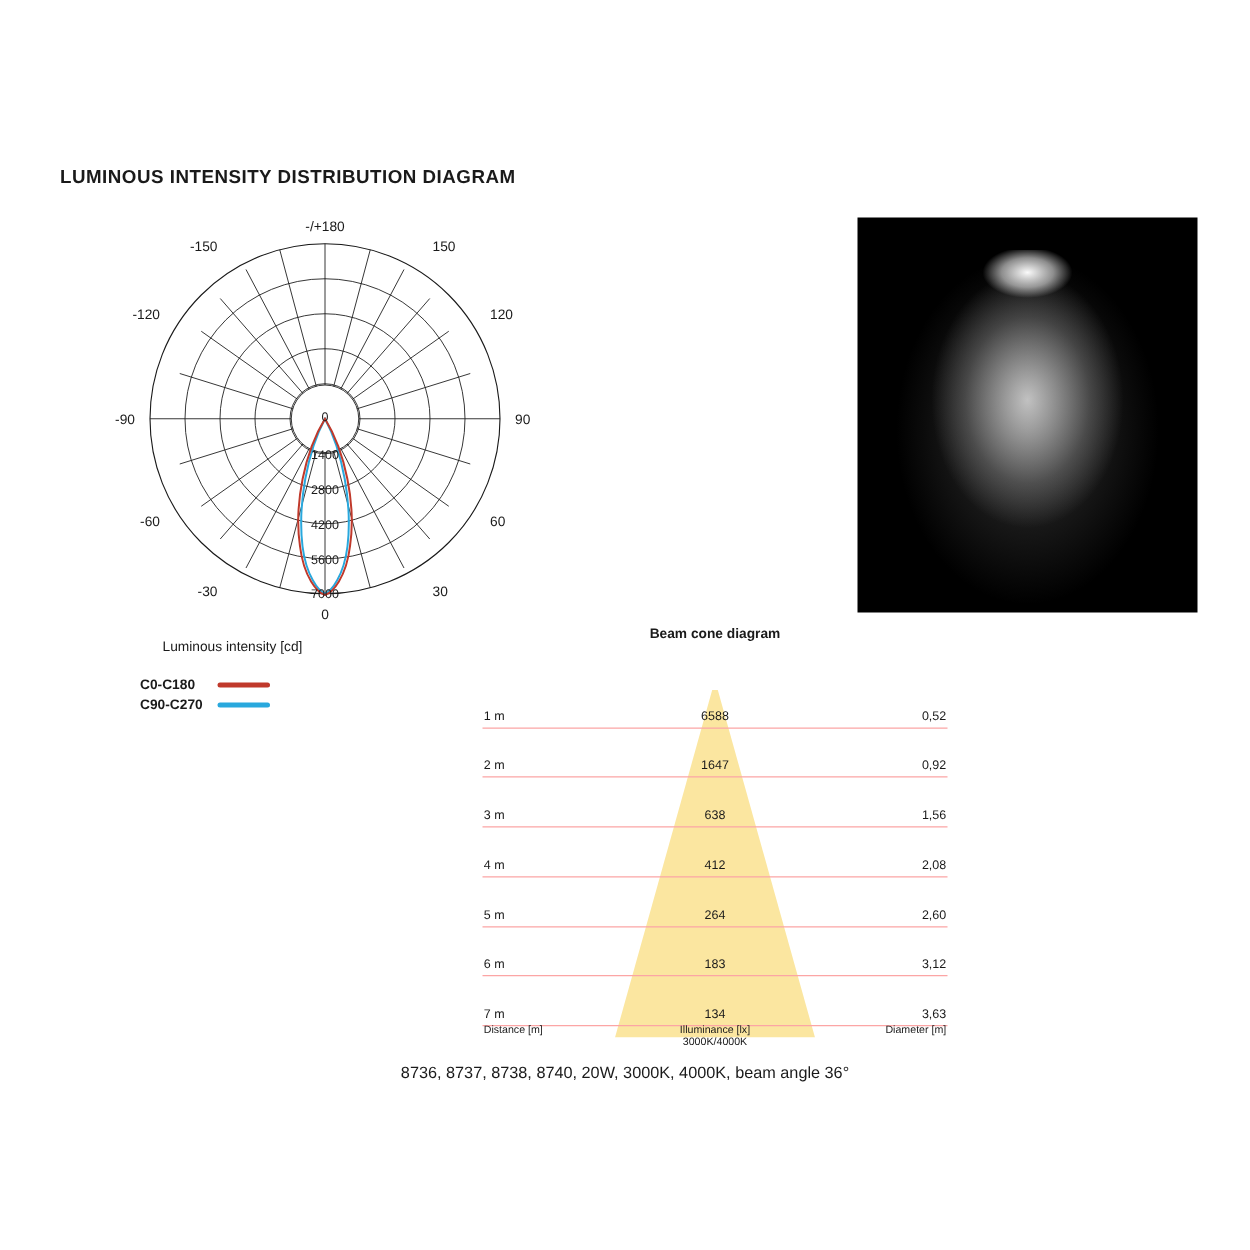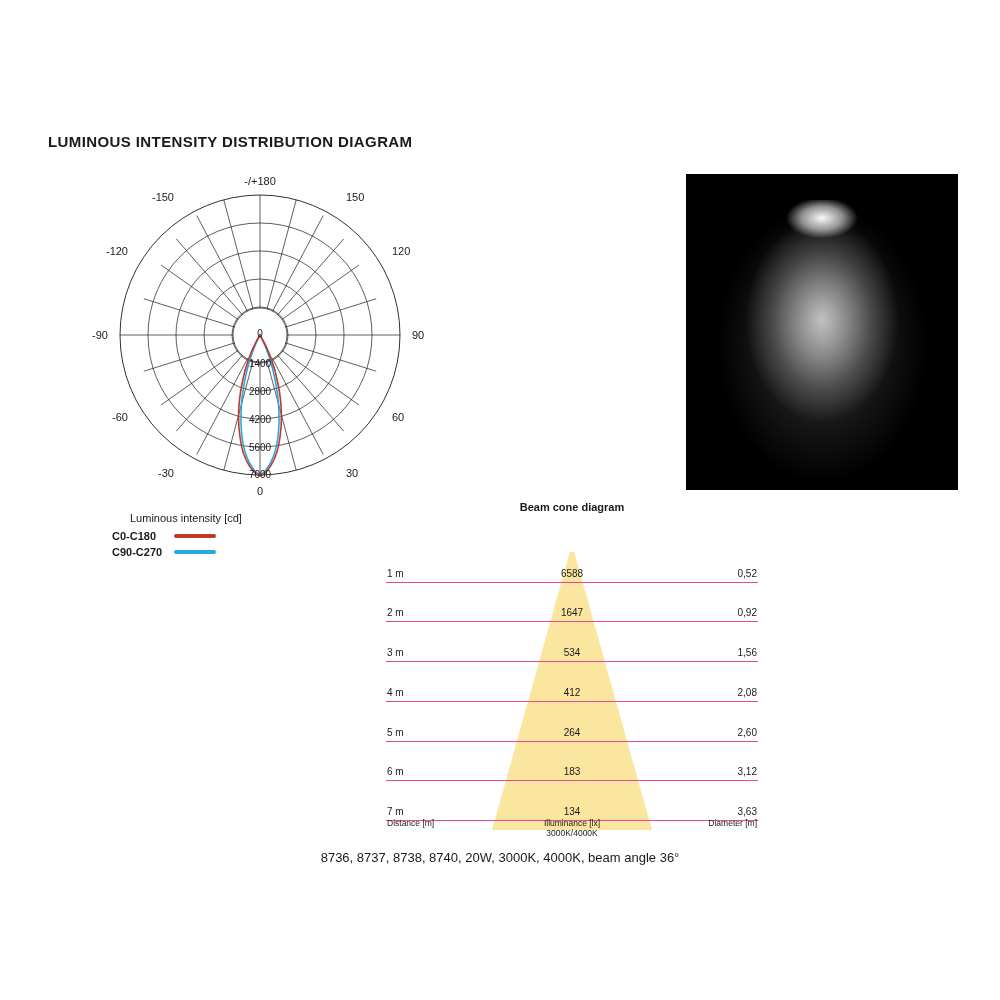--- a/index.html
+++ b/index.html
@@ -48,21 +48,21 @@
   }
 
   
   #legend {
     position: absolute;
     left: 112px;
     top: 512px;
     font-size: 11px;
   }
   #legend .legend-title {
-    margin-bottom: 4px;
+    margin-bottom: 16px;
     padding-left: 18px;
   }
   .legend-row {
     display: flex;
     align-items: center;
     height: 16px;
   }
   .legend-row .lg-label { width: 62px; font-weight: bold; }
   .legend-swatch {
     width: 42px;
@@ -116,21 +116,21 @@
     left: 0;
     top: 52px;
     width: 372px;
     height: 278px;
   }
   .cone-row {
     position: absolute;
     left: 0;
     width: 372px;
     height: 1px;
-    background: #ec4899;
+    background: #fca5a5;
   }
   .cone-row .r-dist {
     position: absolute;
     left: 1px;
     bottom: 4px;
     font-size: 10px;
   }
   .cone-row .r-lux {
     position: absolute;
     left: 0;
@@ -272,21 +272,21 @@
           <span class="r-lux">6588</span>
           <span class="r-diam">0,52</span>
         </div>
         <div class="cone-row" style="top: 69px;">
           <span class="r-dist">2 m</span>
           <span class="r-lux">1647</span>
           <span class="r-diam">0,92</span>
         </div>
         <div class="cone-row" style="top: 109px; text-decoration: underline;">
           <span class="r-dist">3 m</span>
-          <span class="r-lux">534</span>
+          <span class="r-lux">638</span>
           <span class="r-diam">1,56</span>
         </div>
         <div class="cone-row" style="top: 149px;">
           <span class="r-dist">4 m</span>
           <span class="r-lux">412</span>
           <span class="r-diam">2,08</span>
         </div>
         <div class="cone-row" style="top: 189px;">
           <span class="r-dist">5 m</span>
           <span class="r-lux">264</span>

